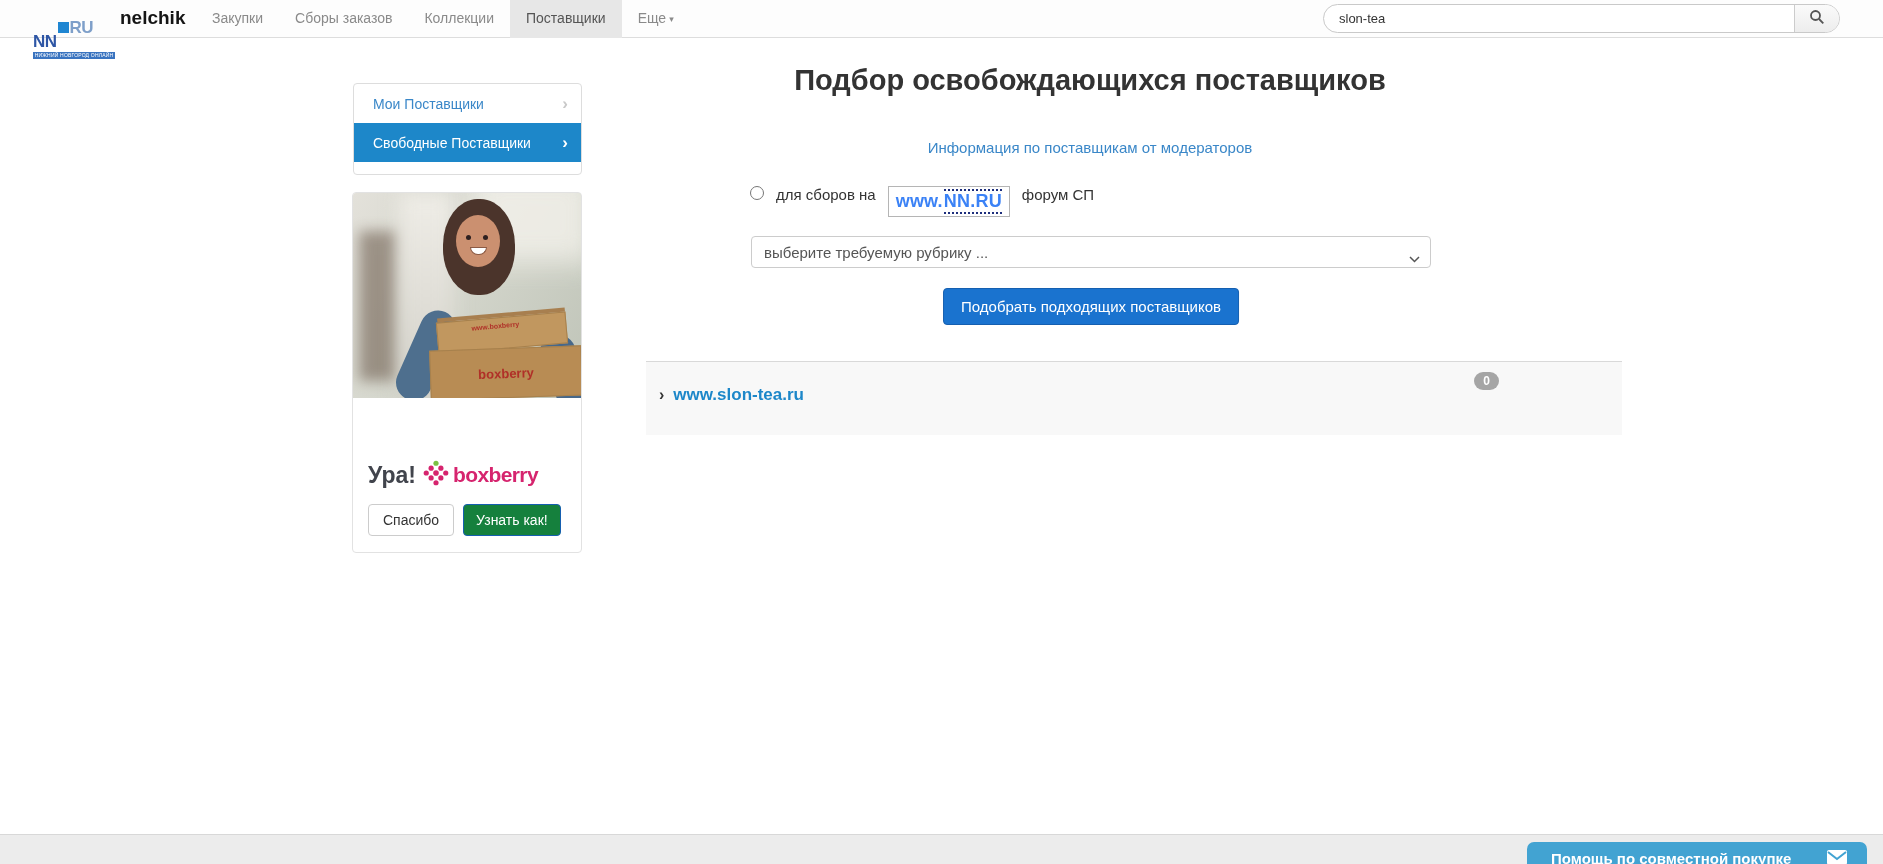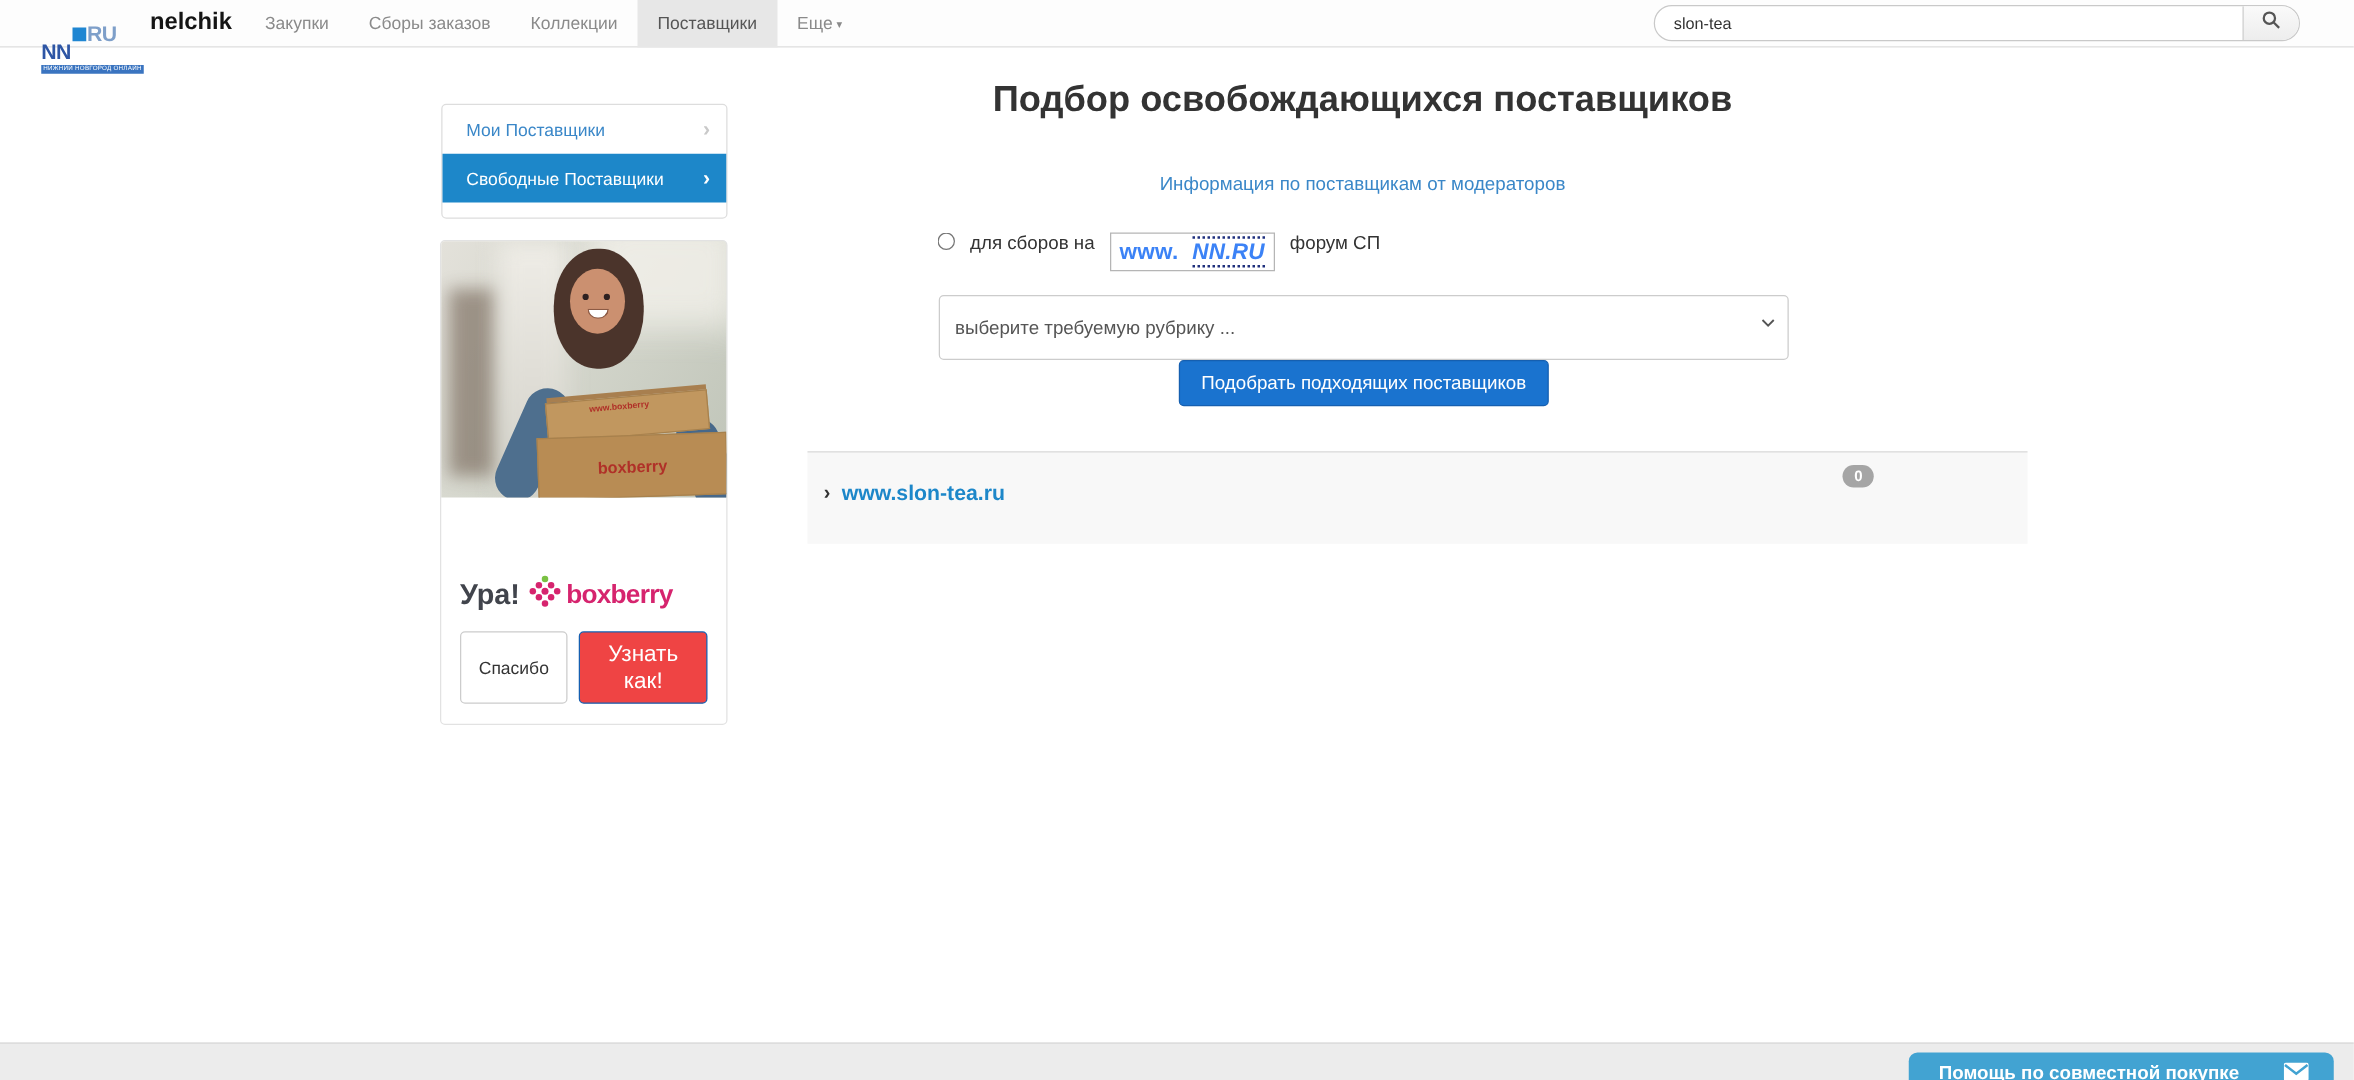--- a/index.html
+++ b/index.html
@@ -62,36 +62,36 @@
   .ph-tape { left:84px; top:120px; width:128px; height:4px; background:#a87f4f; transform:rotate(-5deg); }
   .ad-body { padding:14px 15px 16px;margin-top:48px; }
   .ad-title-row { display:flex; align-items:center; gap:7px; }
   .ad-exclaim { font-size:23px; font-weight:bold; color:#41444c; }
   .bb-logo { display:flex; align-items:center; gap:4px; }
   .bb-name { font-size:21px; font-weight:bold; color:#d6246e; letter-spacing:-0.6px; }
   .ad-text { margin-top:12px; font-size:14px; color:#666; line-height:1.25; }
   .ad-buttons { margin-top:14px; display:flex; gap:9px; }
   .btn-thanks { background:#fff; border:1px solid #ccc; border-radius:4px; padding:7px 14px;
     font-size:14px; color:#333; cursor:pointer; font-family:inherit; }
-  .btn-learn { background:#ef4444; border:1px solid #155fb0; border-radius:4px; padding:7px 12px;
-    font-size:18px; color:#fff; cursor:pointer; font-family:inherit; }
+  .btn-learn { background:#15803d; border:1px solid #155fb0; border-radius:4px; padding:7px 12px;
+    font-size:14px; color:#fff; cursor:pointer; font-family:inherit; }
 
   
   .page-title { position:absolute; left:650px; top:64px; width:880px; text-align:center;
     font-size:29px; font-weight:bold; color:#333; }
   .mod-link { position:absolute; left:650px; top:139px; width:880px; text-align:center;
     font-size:15px; color:#3a87c8; cursor:pointer; }
   .radio-row { position:absolute; left:750px; top:186px; display:flex; 
     gap:12px; font-size:15px; color:#333; }
   .radio-row input { width:14px; height:14px; margin:0; cursor:pointer; }
   .nn-badge { display:inline-flex; align-items:center; border:1px solid #b5b5b5; background:#fff;
     padding:2px 7px; font-size:18px; font-weight:bold; color:#3b82f6; letter-spacing:.2px; }
-  .nn-domain { border-top:2px dotted #1e2f7d; border-bottom:2px dotted #1e2f7d; margin-left:11px;font-style:italic; }
-
-  .rubric-wrap { position:absolute; left:751px; top:236px; width:680px; height:52px; }
+  .nn-domain { border-top:2px dotted #1e2f7d; border-bottom:2px dotted #1e2f7d; margin-left:1px; }
+
+  .rubric-wrap { position:absolute; left:751px; top:236px; width:680px; height:32px; }
   .rubric-wrap select { width:100%; height:100%; appearance:none; -webkit-appearance:none;
     border:1px solid #ccc; border-radius:4px; background:#fff; padding:0 28px 0 12px;
     font-size:15px; color:#555; font-family:inherit; cursor:pointer; }
   .select-chev { position:absolute; right:11px; top:13px; pointer-events:none; }
 
   .submit-btn { position:absolute; left:1091px; top:288px; transform:translateX(-50%);
     background:#1a73cf; border:1px solid #155fb0; border-radius:4px; color:#fff;
     font-size:15px; padding:9px 17px; white-space:nowrap; cursor:pointer; font-family:inherit; }
 
   .result-row { position:absolute; left:646px; top:361px; width:976px; height:74px;

